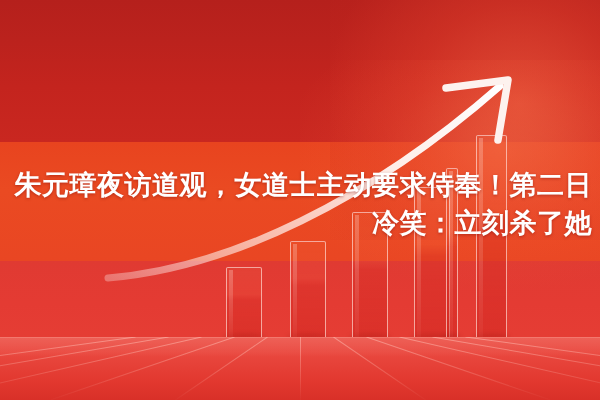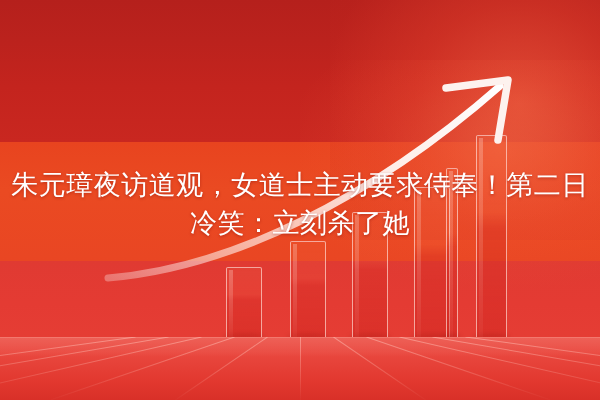--- a/index.html
+++ b/index.html
@@ -139,24 +139,24 @@
     height: 400px;
     pointer-events: none;
   }
 
   
   #headline {
     position: absolute;
     left: 0;
     top: 166px;
     width: 600px;
-    text-align: center;
+    text-align: right;
     color: #ffffff;
     font-size: 27px;
-    font-weight: normal;
+    font-weight: bold;
     line-height: 38px;
     letter-spacing: 0.5px;
     text-shadow: 0 1px 3px rgba(120,12,10,0.45);
     padding: 0 8px;
     box-sizing: border-box;
     white-space: pre-line;
   }
 </style>
 </head>
 <body>

